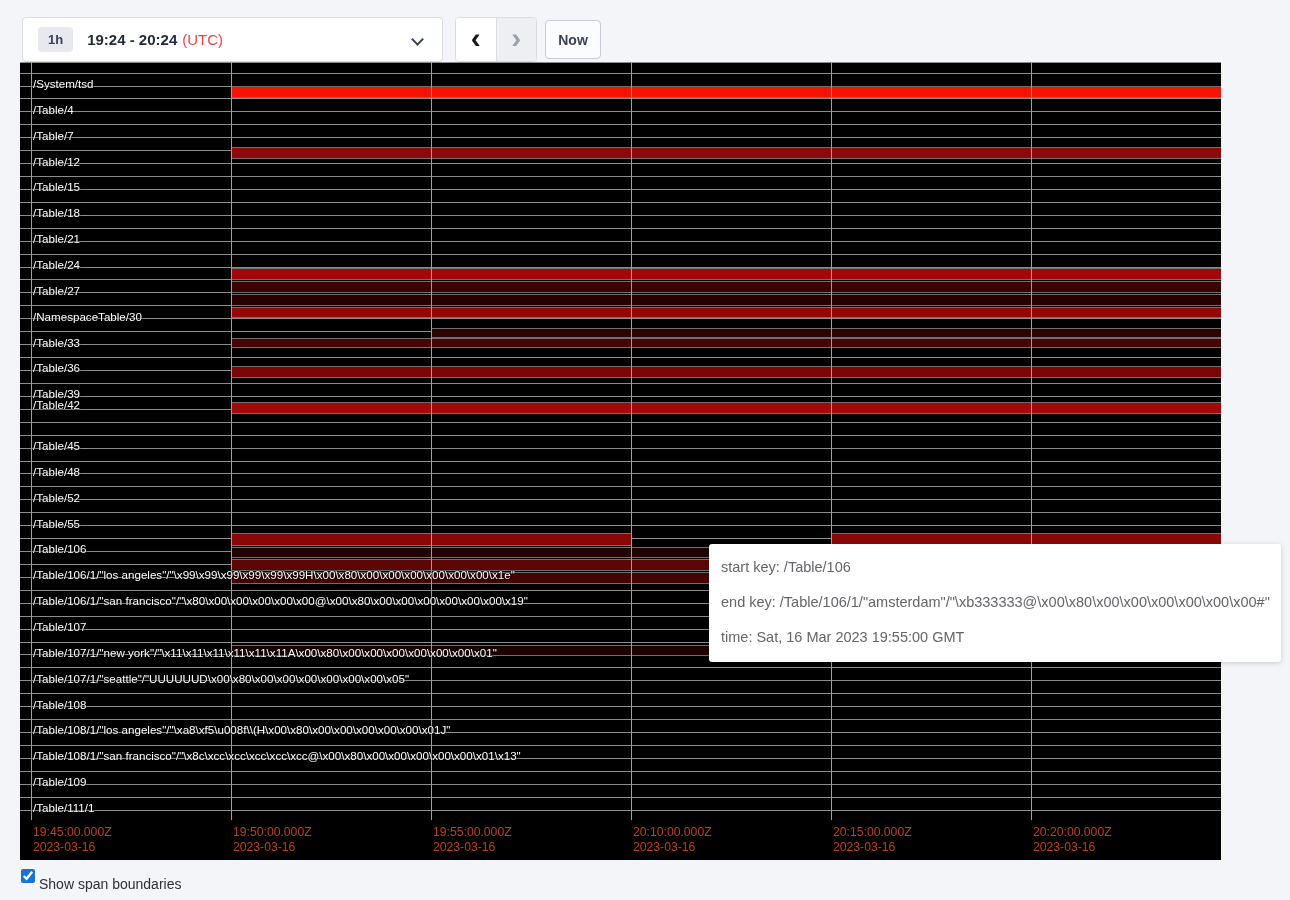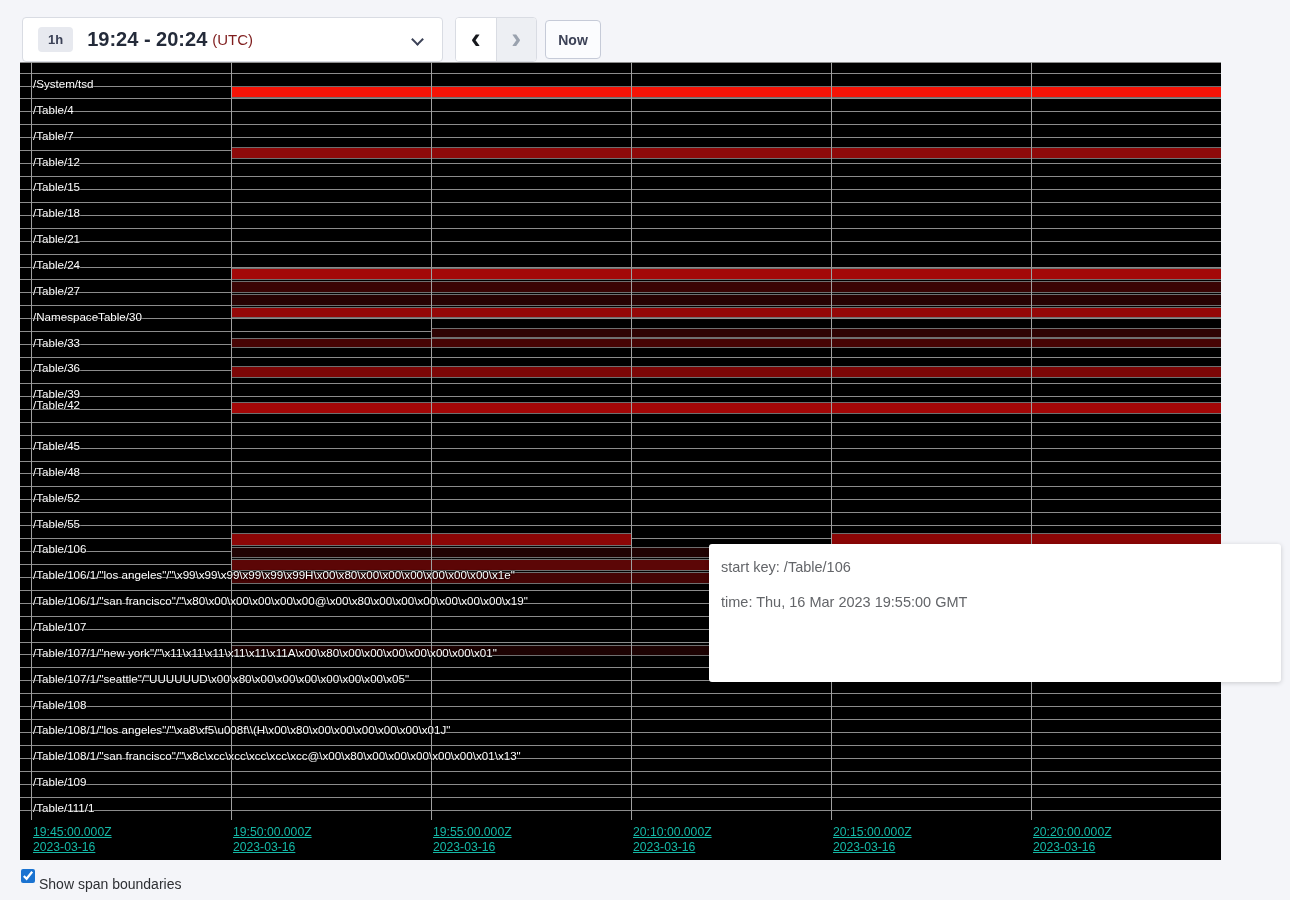--- a/index.html
+++ b/index.html
@@ -13,22 +13,22 @@
   
   .time-selector{
     position:absolute; left:22px; top:17px; width:421px; height:45px;
     background:#ffffff; border:1px solid #d9dce3; border-radius:4px;
     display:flex; align-items:center; cursor:pointer;
   }
   .preset-badge{
     margin-left:15px; background:#e7e9ef; border-radius:4px;
     padding:5px 10px; font-size:13px; font-weight:bold; color:#3c4257;
   }
-  .range-text{ margin-left:14px; font-size:20px; font-weight:bold; color:#242b3a; }
-  .zone-text{ margin-left:5px; font-size:15px; color:#7f1d1d; }
+  .range-text{ margin-left:14px; font-size:15px; font-weight:bold; color:#242b3a; }
+  .zone-text{ margin-left:5px; font-size:15px; color:#ef4444; }
   .dd-chevron{
     position:absolute; right:20px; top:17px;
     width:9px; height:9px;
     border-right:2px solid #3c4257; border-bottom:2px solid #3c4257;
     transform:rotate(45deg);
   }
   .nav-group{
     position:absolute; left:455px; top:17px; width:82px; height:45px;
     border:1px solid #d9dce3; border-radius:4px; background:#ffffff;
     display:flex; overflow:hidden;
@@ -57,25 +57,25 @@
   .key-label{
     position:absolute; left:13px; transform:translateY(-50%);
     color:#ffffff; font-size:11.6px; white-space:nowrap;
     text-shadow:0 0 2px #000, 0 0 2px #000;
     z-index:5;
   }
   .axis-strip{
     position:absolute; left:0; top:758px; width:100%; height:40px; background:#000; z-index:4;
   }
   .tick{
-    position:absolute; top:5px; color:#14b8a6; font-size:12.2px; line-height:15px; white-space:nowrap;text-decoration:underline;
+    position:absolute; top:5px; color:#c2410c; font-size:12.2px; line-height:15px; white-space:nowrap;
   }
   
   .tooltip{
-    position:absolute; left:709px; top:544px; width:572px; height:138px;
+    position:absolute; left:709px; top:544px; width:572px; height:118px;
     background:#ffffff; border-radius:3px;
     box-shadow:0 1px 5px rgba(0,0,0,0.18);
     padding:15px 12px; z-index:20;
     font-size:14.5px; color:#636569;
   }
   .tooltip .tt-line{ margin-bottom:19px; white-space:nowrap; }
   
   .footer-row{
     position:absolute; left:21px; top:866px; height:20px;
     display:flex; align-items:center;
@@ -238,19 +238,20 @@
     <div class="key-label" style="top: 615.7px;">/Table/107/1/"seattle"/"UUUUUUD\x00\x80\x00\x00\x00\x00\x00\x00\x05"</div>
     <div class="key-label" style="top: 641.6px;">/Table/108</div>
     <div class="key-label" style="top: 667.4px;">/Table/108/1/"los angeles"/"\xa8\xf5\u008f\\(H\x00\x80\x00\x00\x00\x00\x00\x01J"</div>
     <div class="key-label" style="top: 693.3px;">/Table/108/1/"san francisco"/"\x8c\xcc\xcc\xcc\xcc\xcc@\x00\x80\x00\x00\x00\x00\x00\x01\x13"</div>
     <div class="key-label" style="top: 719.1px;">/Table/109</div>
     <div class="key-label" style="top: 745px;">/Table/111/1</div>
   </div>
 
 <div class="tooltip">
   <div class="tt-line">start key: /Table/106</div>
-  <div class="tt-line">time: Thu, 16 Mar 2023 19:55:00 GMT</div>
+  <div class="tt-line">end key: /Table/106/1/"amsterdam"/"\xb333333@\x00\x80\x00\x00\x00\x00\x00\x00#"</div>
+  <div class="tt-line">time: Sat, 16 Mar 2023 19:55:00 GMT</div>
 </div>
 
 <div class="footer-row">
   <input type="checkbox" id="span-cb" checked="" style="accent-color: rgb(26, 115, 209);">
   <label for="span-cb">Show span boundaries</label>
 </div>
 
 </body></html>

